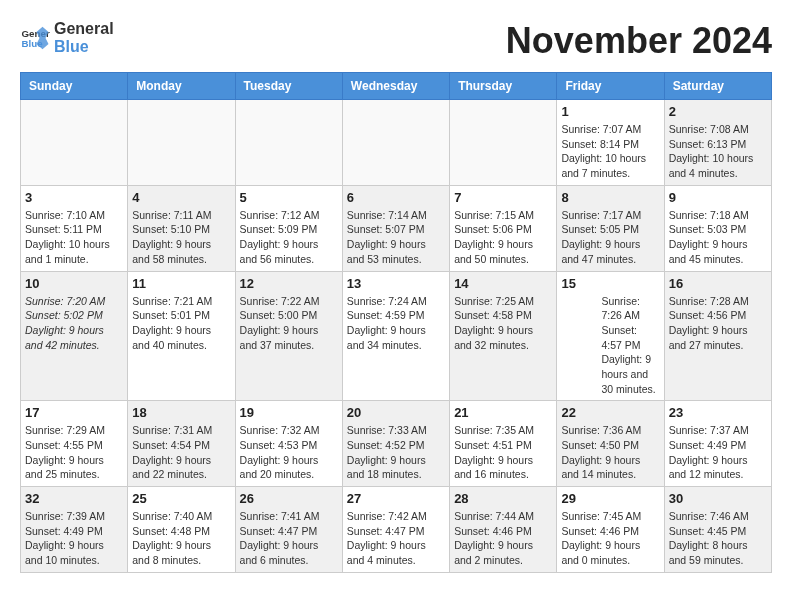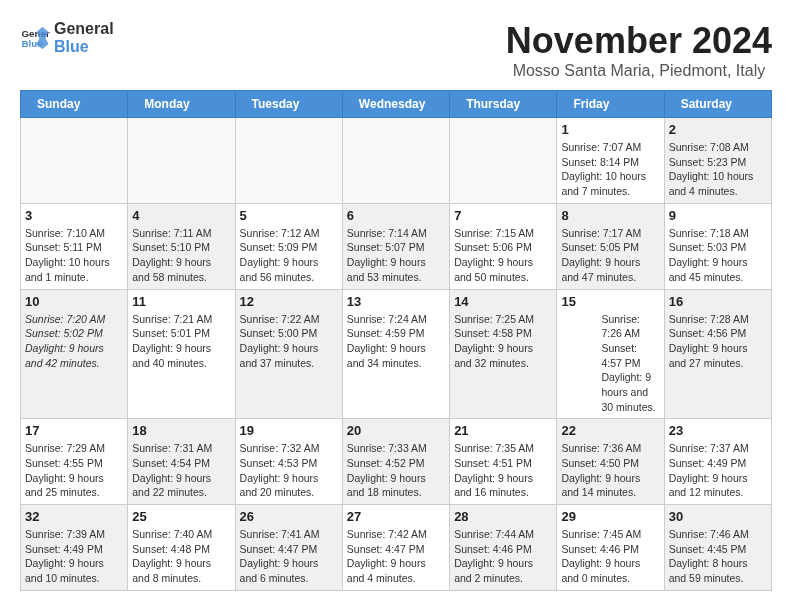--- a/index.html
+++ b/index.html
@@ -38,21 +38,21 @@
       color: #555;
     }
     .calendar {
       width: 100%;
       border-collapse: collapse;
       font-size: 11px;
     }
     .calendar th {
       background: #4a90d9;
       color: #fff;
-      padding: 6px 16px;
+      padding: 6px 8px;
       text-align: left;
       font-size: 12px;
       font-weight: bold;
       border: 1px solid #3a7bc8;
     }
     .calendar td {
       border: 1px solid #ccc;
       vertical-align: top;
       padding: 4px;
       width: 107px;
@@ -87,21 +87,20 @@
       <text x="2" y="32" font-size="13" font-weight="bold" fill="#4a90d9">Blue</text>
       <path d="M30 5 L38 12 L34 20 L38 28 L30 35 L22 28 L26 20 L22 12 Z" fill="#4a90d9" opacity="0.8"></path>
     </svg>
     <div style="display:flex;flex-direction:column;line-height:1.1;">
       <span style="font-size:16px;font-weight:bold;color:#333;">General</span>
       <span style="font-size:16px;font-weight:bold;color:#4a90d9;">Blue</span>
     </div>
   </div>
   <div class="title-section">
     <div class="month-title">November 2024</div>
-    <div class="location-title">Mosso Santa Maria, Piedmont, Italy</div>
   </div>
 </div>
 
 <table class="calendar">
   <thead>
     <tr>
       <th>Sunday</th>
       <th>Monday</th>
       <th>Tuesday</th>
       <th>Wednesday</th>
@@ -119,21 +118,21 @@
         <td class="empty"></td>
         <td>
           <div class="day-number">1</div>
           <div class="day-info" style="white-space: pre-line;">Sunrise: 7:07 AM
 Sunset: 8:14 PM
 Daylight: 10 hours and 7 minutes.</div>
         </td>
         <td class="shaded">
           <div class="day-number">2</div>
           <div class="day-info" style="white-space: pre-line;">Sunrise: 7:08 AM
-Sunset: 5:23 PM
+Sunset: 6:13 PM
 Daylight: 10 hours and 4 minutes.</div>
         </td>
       </tr>
       <tr>
         <td>
           <div class="day-number">3</div>
           <div class="day-info" style="white-space: pre-line;">Sunrise: 7:10 AM
 Sunset: 5:11 PM
 Daylight: 10 hours and 1 minute.</div>
         </td>

